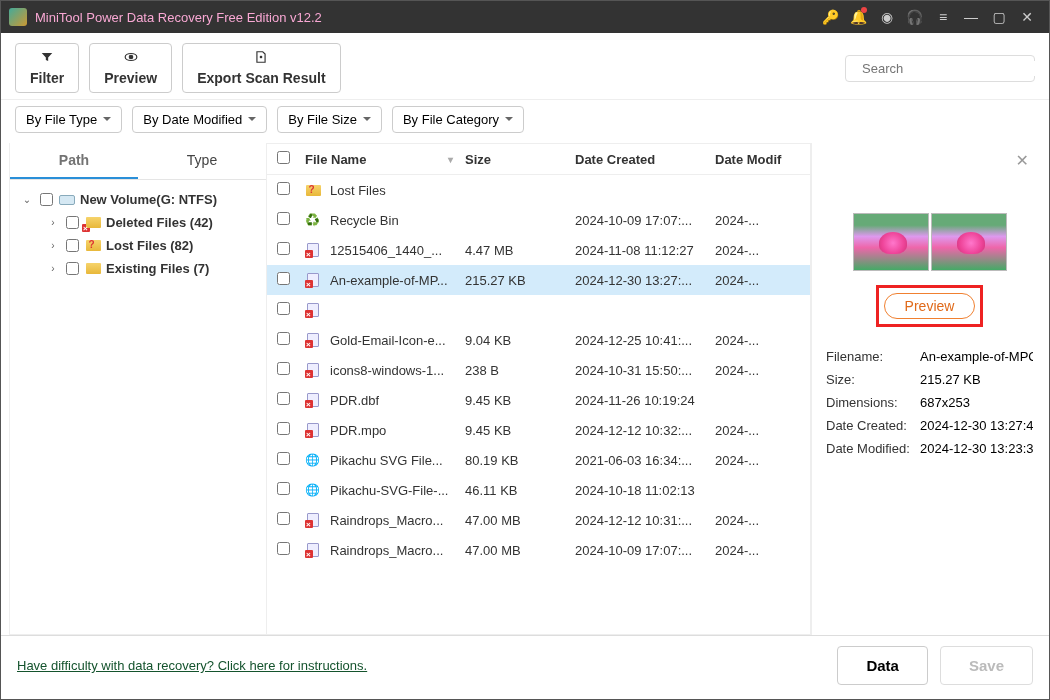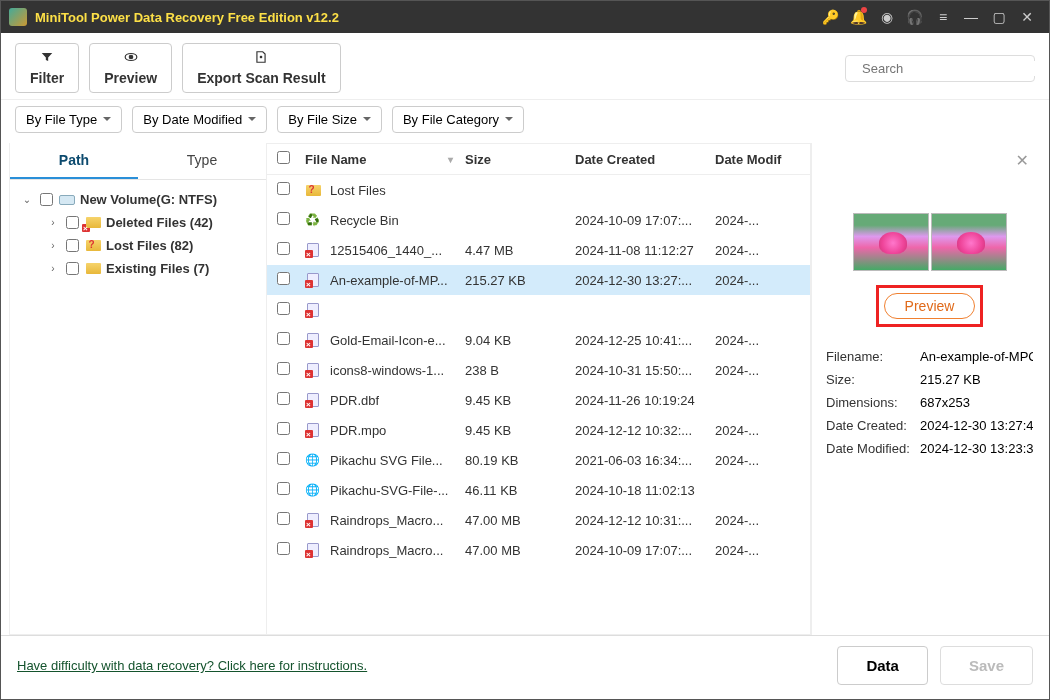--- a/index.html
+++ b/index.html
@@ -2,42 +2,42 @@
 <html><head>
 <meta charset="utf-8">
 <style>
 * { margin: 0; padding: 0; box-sizing: border-box; font-family: Arial, sans-serif; }
 body { background: #f5f5f5; width: 1050px; height: 700px; overflow: hidden; }
 .window { width: 100%; height: 100%; background: #fff; border: 1px solid #555; display: flex; flex-direction: column; }
 
 
 .titlebar { height: 32px; background: #333; color: #ddd; display: flex; align-items: center; padding: 0 8px; font-size: 13px; }
 .titlebar .logo { width: 18px; height: 18px; background: linear-gradient(135deg,#4a9,#c93); border-radius: 3px; margin-right: 8px; }
-.titlebar .title { flex: 1; font-weight: bold; color: #fde047; }
+.titlebar .title { flex: 1; font-weight: normal; color: #f9a8d4; }
 .titlebar .tb-icon { width: 28px; height: 28px; display: flex; align-items: center; justify-content: center; color: #ccc; cursor: pointer; font-size: 14px; position: relative; }
 .titlebar .key-icon { color: #f2c744; }
 .red-dot { position: absolute; top: 4px; right: 6px; width: 6px; height: 6px; background: #e44; border-radius: 50%; }
 
 
 .toolbar { display: flex; align-items: center; padding: 10px 14px 6px; gap: 10px; border-bottom: 1px solid #eee; }
 .toolbar .btn { border: 1px solid #ccc; border-radius: 4px; background: #fff; padding: 6px 14px; font-size: 14px; cursor: pointer; display: flex; align-items: center; gap: 6px; font-weight: 600; color: #333; flex-direction: column; }
 .toolbar .search { margin-left: auto; border: 1px solid #ddd; border-radius: 4px; display: flex; align-items: center; padding: 5px 10px; width: 190px; color: #888; font-size: 13px; }
 .toolbar .search svg { color: #888; }
 
 
 .filter-row { display: flex; gap: 10px; padding: 6px 14px 10px; }
 .filter-row .dd { border: 1px solid #ccc; border-radius: 4px; background: #fff; padding: 5px 10px; font-size: 13px; cursor: pointer; display: flex; align-items: center; gap: 6px; }
 .filter-row .dd::after { content: ""; border: 4px solid transparent; border-top-color: #666; margin-top: 3px; }
 
 
 .main { flex: 1; display: flex; overflow: hidden; padding: 0 8px 0 8px; }
 .left-pane { width: 258px; display: flex; flex-direction: column; border: 1px solid #eee; border-top: none; }
 .tabs { display: flex; border-bottom: 1px solid #e5e5e5; }
 .tabs .tab { flex: 1; text-align: center; padding: 9px 0; font-size: 14px; cursor: pointer; color: #444; }
-.tabs .tab.active { color: #0c4a6e; font-weight: bold; border-bottom: 2px solid #2a8fd8; }
+.tabs .tab.active { color: #737373; font-weight: bold; border-bottom: 2px solid #2a8fd8; }
 .tree { padding: 8px 6px; font-size: 13px; color: #333; overflow: auto; }
 .tree-row { display: flex; align-items: center; padding: 4px 2px; cursor: pointer; gap: 3px; }
 .tree-row.level0 { padding-left: 4px; }
 .tree-row.level1 { padding-left: 30px; }
 .tree-row .toggle { width: 14px; text-align: center; color: #666; font-size: 10px; }
 .tree-row input { margin: 0 3px; }
 .tree-row .ticon { width: 16px; height: 14px; display: inline-flex; align-items: center; justify-content: center; }
 .tree-row .lbl { font-weight: bold; margin-left: 2px; }
 
 

